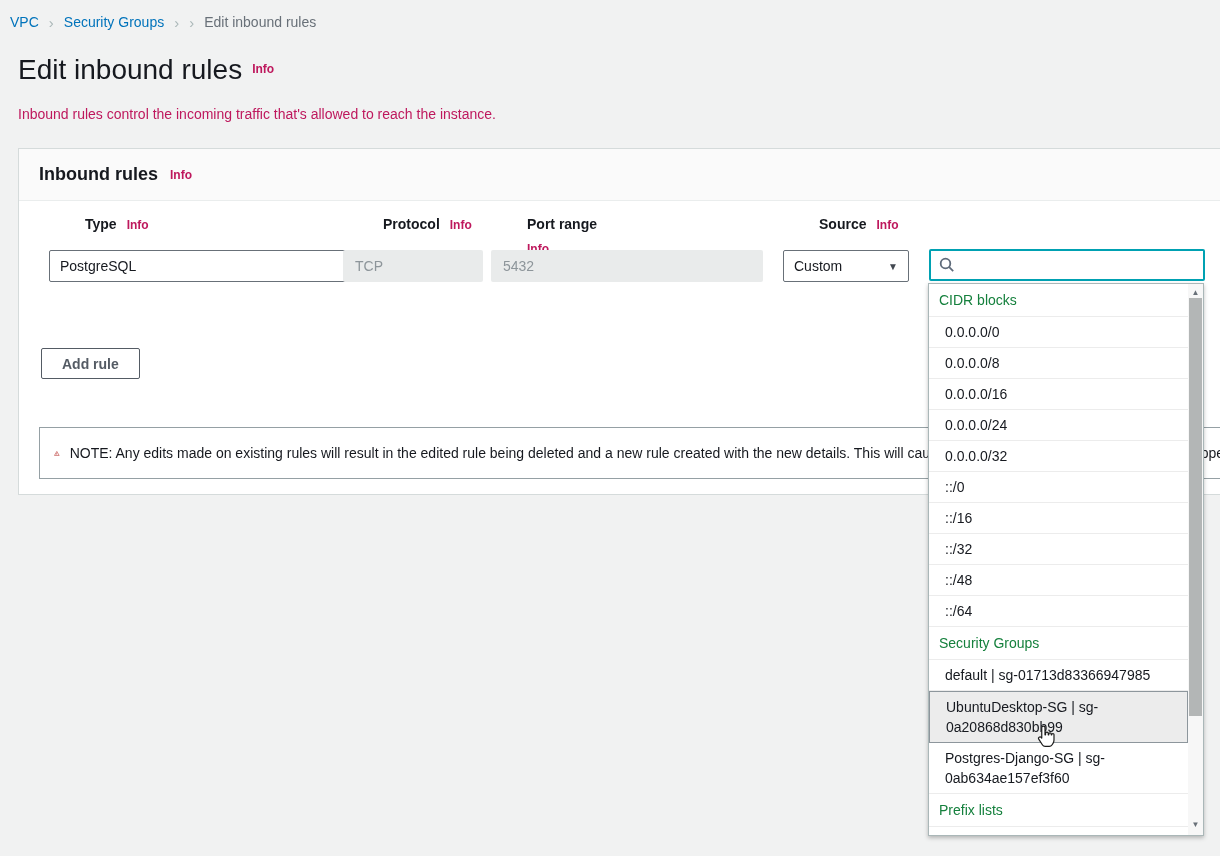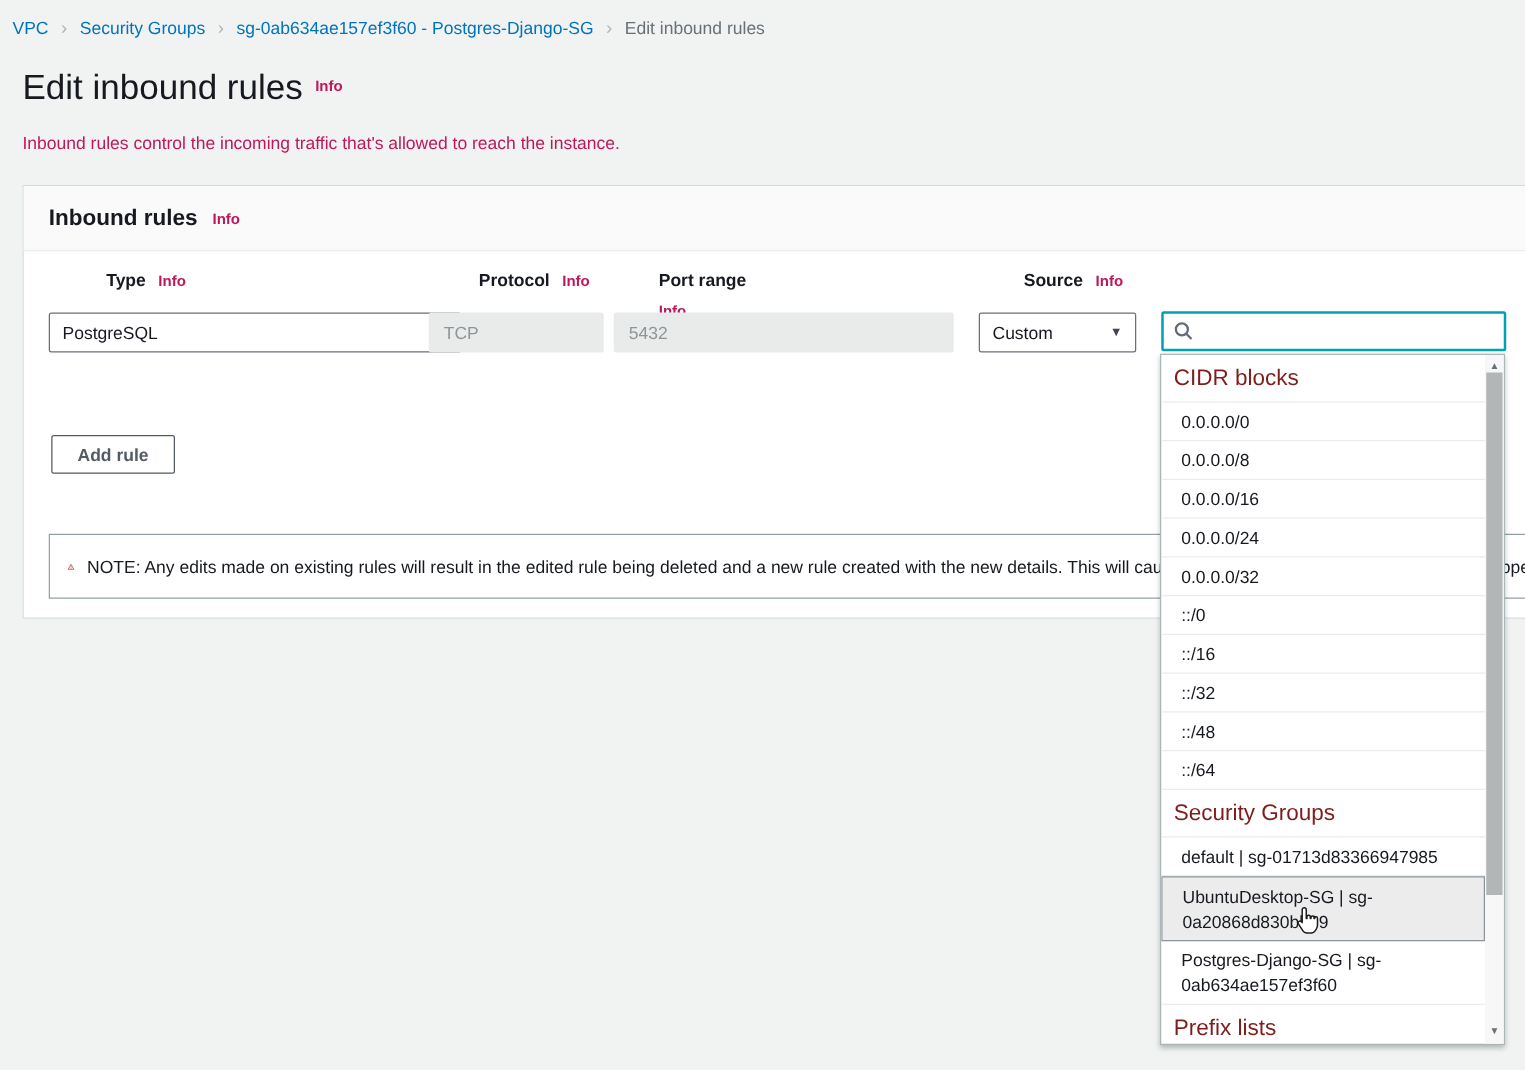--- a/index.html
+++ b/index.html
@@ -54,21 +54,21 @@
               background:#fff; border:1px solid #95a0a4;
               display:flex; align-items:center; padding:0 14px; gap:10px;
               white-space:nowrap; overflow:hidden; }
   .note-text { font-size:14px; color:#16191f; }
 
   
   .dropdown { position:absolute; left:928px; top:283px; width:276px; height:553px;
               background:#fff; border:1px solid #aab7b8; box-shadow:0 2px 4px rgba(0,0,0,.25);
               z-index:20; overflow:hidden; }
   .dd-content { position:absolute; left:0; top:0; right:15px; bottom:0; overflow:hidden; }
-  .dd-group { padding:8px 10px; font-size:18px; color:#7f1d1d; border-bottom:1px solid #ececec; }
+  .dd-group { padding:8px 10px; font-size:14px; color:#15803d; border-bottom:1px solid #ececec; }
   .dd-item { padding:5px 8px 5px 16px; font-size:14px; line-height:20px; color:#16191f;
              border-bottom:1px solid #ececec; cursor:pointer; overflow-wrap:break-word; }
   .dd-item.hovered { background:#ececec; border:1px solid #8d969c; }
 
   .dd-scroll { position:absolute; top:0; right:0; bottom:0; width:15px; background:#f7f7f7; }
   .dd-scroll .arrow { position:absolute; left:0; width:15px; text-align:center;
                       font-size:8px; color:#687078; }
   .dd-scroll .arrow.up { top:4px; }
   .dd-scroll .arrow.down { bottom:6px; }
   .dd-thumb { position:absolute; left:1px; top:14px; width:13px; height:418px; background:#b3b6b6; }
@@ -76,21 +76,20 @@
   .cursor { position:absolute; left:1032px; top:724px; z-index:50; pointer-events:none; }
 </style>
 </head>
 <body>
 
 <nav class="breadcrumb">
   <a class="crumb-link">VPC</a>
   <span class="crumb-sep">›</span>
   <a class="crumb-link">Security Groups</a>
   <span class="crumb-sep">›</span>
-  <a class="crumb-link">sg-0ab634ae157ef3f60 - Postgres-Django-SG</a>
   <span class="crumb-sep">›</span>
   <span class="crumb-current">Edit inbound rules</span>
 </nav>
 
 <h1 class="page-title"><span>Edit inbound rules</span><a class="info-link">Info</a></h1>
 <p class="page-desc">Inbound rules control the incoming traffic that's allowed to reach the instance.</p>
 
 <section class="panel">
   <div class="panel-header">
     <span class="panel-title">Inbound rules</span>
@@ -107,21 +106,21 @@
   </div>
   <div class="col-label" style="left:472px; top:67px;flex-direction:column;">
     <span>Port range</span>
     <a class="info-link">Info</a>
   </div>
   <div class="col-label" style="left:764px; top:67px;">
     <span>Source</span>
     <a class="info-link">Info</a>
   </div>
 
-  <div class="field select-box" style="left:20px; top:101px; width:330px;gap:24px;">
+  <div class="field select-box" style="left:30px; top:101px; width:330px;gap:24px;">
     <span>PostgreSQL</span>
     <span class="select-arrow">▼</span>
   </div>
   <div class="field input-disabled" style="left:324px; top:101px; width:140px;">
     <span>TCP</span>
   </div>
   <div class="field input-disabled" style="left:472px; top:101px; width:272px;">
     <span>5432</span>
   </div>
   <div class="field select-box" style="left:764px; top:101px; width:126px;">

